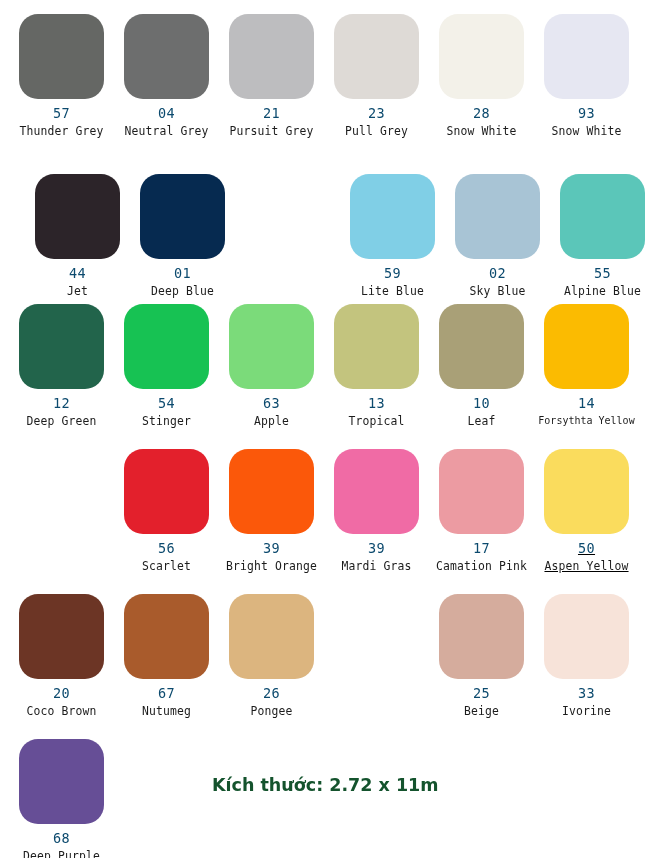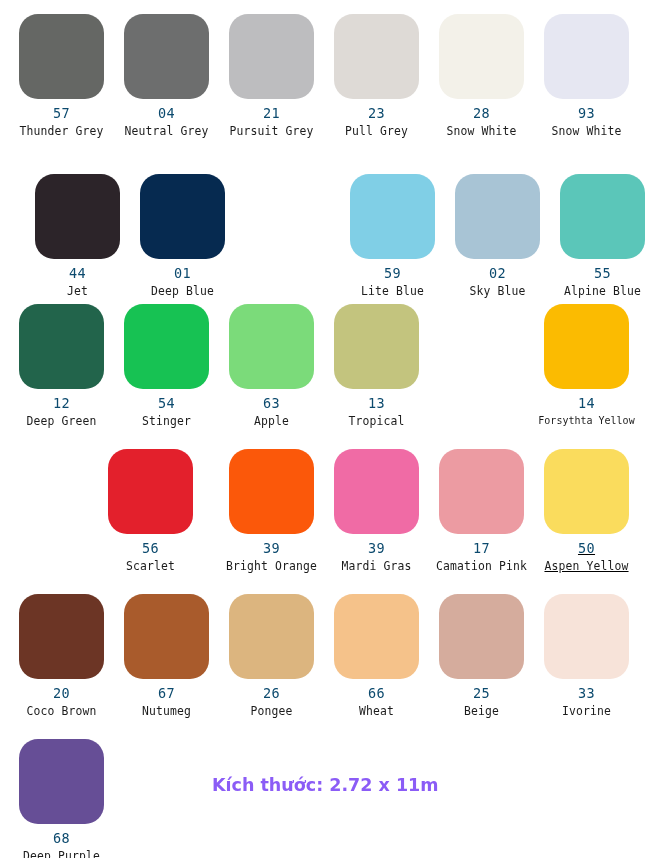--- a/index.html
+++ b/index.html
@@ -66,21 +66,21 @@
   #spec-block {
     position: absolute;
     left: 212px;
     top: 772px;
     width: 320px;
   }
   .spec-line {
     font-family: "DejaVu Sans", "Liberation Sans", sans-serif;
     font-size: 17.5px;
     font-weight: bold;
-    color: #8b5cf6;
+    color: #14532d;
     line-height: 26px;
     white-space: nowrap;
   }
 </style>
 </head>
 <body>
 
 <div id="palette">
     <div class="swatch-row" style="top: 0px;">
       <div class="swatch-cell" style="left: 9px;">
@@ -155,28 +155,33 @@
       <div class="swatch-cell" style="left: 219px;">
         <div class="swatch-chip" title="#7bdb7a" style="background: rgb(123, 219, 122);"></div>
         <div class="swatch-code">63</div>
         <div class="swatch-name">Apple</div>
       </div>
       <div class="swatch-cell" style="left: 324px;">
         <div class="swatch-chip" title="#c3c47e" style="background: rgb(195, 196, 126);"></div>
         <div class="swatch-code">13</div>
         <div class="swatch-name">Tropical</div>
       </div>
+      <div class="swatch-cell" style="left: 429px;">
+        <div class="swatch-chip" title="#a9a077" style="background: rgb(169, 160, 119);"></div>
+        <div class="swatch-code">10</div>
+        <div class="swatch-name">Leaf</div>
+      </div>
       <div class="swatch-cell" style="left: 534px;">
         <div class="swatch-chip" title="#fbbb01" style="background: rgb(251, 187, 1);"></div>
         <div class="swatch-code">14</div>
         <div class="swatch-name small">Forsythta Yellow</div>
       </div>
     </div>
     <div class="swatch-row" style="top: 435px;">
-      <div class="swatch-cell" style="left: 98px;">
+      <div class="swatch-cell" style="left: 114px;">
         <div class="swatch-chip" title="#e3202c" style="background: rgb(227, 32, 44);"></div>
         <div class="swatch-code">56</div>
         <div class="swatch-name">Scarlet</div>
       </div>
       <div class="swatch-cell" style="left: 219px;">
         <div class="swatch-chip" title="#fb580a" style="background: rgb(251, 88, 10);"></div>
         <div class="swatch-code">39</div>
         <div class="swatch-name">Bright Orange</div>
       </div>
       <div class="swatch-cell" style="left: 324px;">
@@ -203,25 +208,20 @@
       </div>
       <div class="swatch-cell" style="left: 114px;">
         <div class="swatch-chip" title="#a95b2c" style="background: rgb(169, 91, 44);"></div>
         <div class="swatch-code">67</div>
         <div class="swatch-name">Nutumeg</div>
       </div>
       <div class="swatch-cell" style="left: 219px;">
         <div class="swatch-chip" title="#dcb57f" style="background: rgb(220, 181, 127);"></div>
         <div class="swatch-code">26</div>
         <div class="swatch-name">Pongee</div>
-      </div>
-      <div class="swatch-cell" style="left: 324px;">
-        <div class="swatch-chip" title="#f5c28a" style="background: rgb(245, 194, 138);"></div>
-        <div class="swatch-code">66</div>
-        <div class="swatch-name">Wheat</div>
       </div>
       <div class="swatch-cell" style="left: 429px;">
         <div class="swatch-chip" title="#d5ac9d" style="background: rgb(213, 172, 157);"></div>
         <div class="swatch-code">25</div>
         <div class="swatch-name">Beige</div>
       </div>
       <div class="swatch-cell" style="left: 534px;">
         <div class="swatch-chip" title="#f7e3d9" style="background: rgb(247, 227, 217);"></div>
         <div class="swatch-code">33</div>
         <div class="swatch-name">Ivorine</div>

